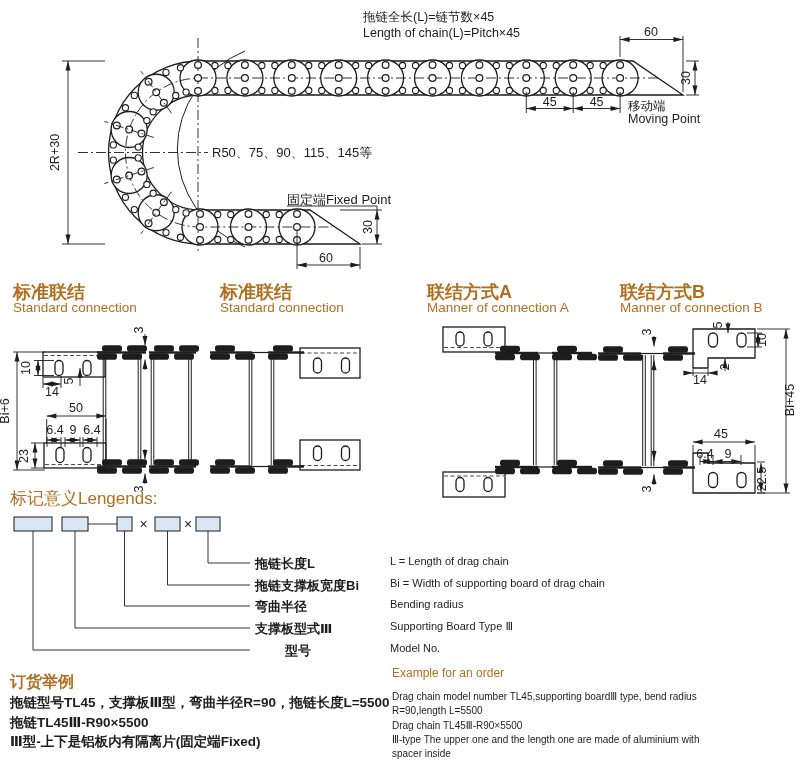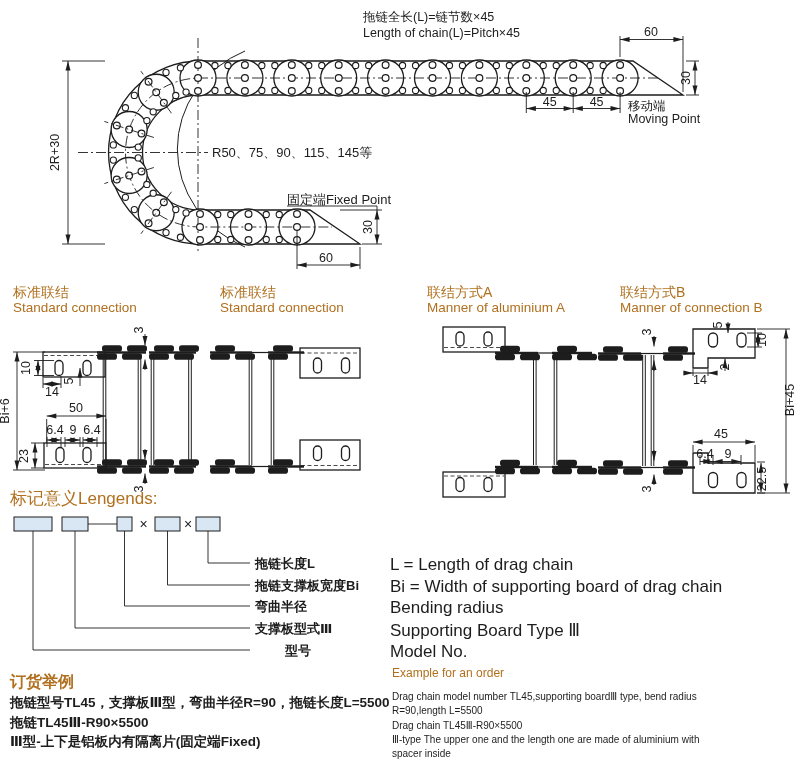--- a/index.html
+++ b/index.html
@@ -1,32 +1,32 @@
 <!DOCTYPE html>
 <html style="--accent: #b0701f;"><head>
 <meta charset="utf-8">
 <style>
   html,body{margin:0;padding:0;background:#fff;}
   .page{position:relative;width:800px;height:762px;background:#fff;overflow:hidden;
         font-family:"Liberation Sans","DejaVu Sans",sans-serif;color:#1d1d1d;}
   svg{position:absolute;left:0;top:0;}
   .abs{position:absolute;}
   .sec-h{line-height:15px;color:var(--accent,#b0701f);}
-  .sec-h .cn{font-size:14px;font-weight:normal;}
+  .sec-h .cn{font-size:18px;font-weight:bold;}
   .sec-h .en{font-size:13.5px;}
   .dt{font-size:12.5px;fill:#1d1d1d;font-family:"Liberation Sans","DejaVu Sans",sans-serif;}
   .dt13{font-size:13px;}
   .thin line,.thin path{stroke:#1d1d1d;stroke-width:0.9;fill:none;}
   .main path,.main line{stroke:#1d1d1d;stroke-width:1.3;fill:none;}
   .cl{stroke:#1d1d1d;stroke-width:0.9;fill:none;stroke-dasharray:10 3 2 3;}
   .legend-head{font-size:17px;font-weight:normal;color:var(--accent,#b0701f);}
   .order-head-cn{font-size:16px;font-weight:bold;color:var(--accent,#b0701f);}
   .order-head-en{font-size:12px;color:var(--accent,#b0701f);}
   .lg-cn{font-size:13px;font-weight:bold;}
-  .lg-en{font-size:17px;}
+  .lg-en{font-size:11px;}
   .oc{font-size:13.5px;font-weight:bold;}
   .oe{font-size:10px;}
 </style>
 </head>
 <body>
 
 <div class="page">
 <svg width="800" height="762" viewBox="0 0 800 762">
   <defs>
     <marker id="ar" markerWidth="11" markerHeight="8" refX="10" refY="3" orient="auto-start-reverse" markerUnits="userSpaceOnUse">
@@ -462,21 +462,21 @@
 <div class="abs sec-h" style="left:13px;top:285px;">
   <div class="cn">标准联结</div>
   <div class="en">Standard connection</div>
 </div>
 <div class="abs sec-h" style="left:220px;top:285px;">
   <div class="cn">标准联结</div>
   <div class="en">Standard connection</div>
 </div>
 <div class="abs sec-h" style="left:427px;top:285px;">
   <div class="cn">联结方式A</div>
-  <div class="en">Manner of aluminium A</div>
+  <div class="en">Manner of connection A</div>
 </div>
 <div class="abs sec-h" style="left:620px;top:285px;">
   <div class="cn">联结方式B</div>
   <div class="en">Manner of connection B</div>
 </div>
 
 <div class="abs legend-head" style="left:10px;top:487px;">标记意义Lengends:</div>
 <div class="abs lg-cn" style="left:255px;top:555px;">拖链长度L</div>
 <div class="abs lg-cn" style="left:255px;top:577px;">拖链支撑板宽度Bi</div>
 <div class="abs lg-cn" style="left:255px;top:598px;">弯曲半径</div>

